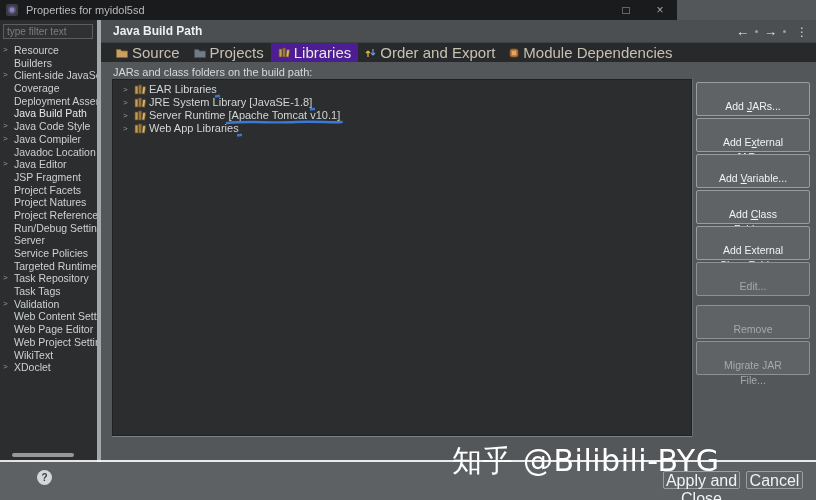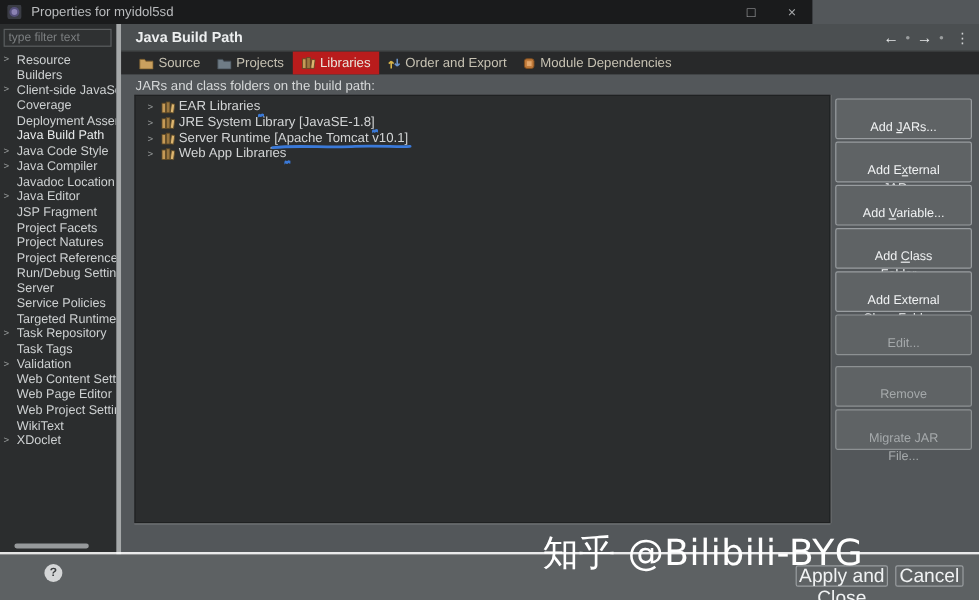--- a/index.html
+++ b/index.html
@@ -28,22 +28,22 @@
   .splitter { position:absolute; left:97px; top:20px; width:4px; height:442px; background:#a5a8a9; }
   
   .content { position:absolute; left:101px; top:20px; width:715px; height:442px; background:#53575a; }
   .page-header { position:absolute; left:0; top:0; width:100%; height:23px; background:#4b4f51; border-bottom:1px solid #3e4142; box-sizing:border-box; }
   .page-title { position:absolute; left:12px; top:4px; font-size:12px; font-weight:bold; color:#edeff0; }
   .nav-icons { position:absolute; right:8px; top:0; height:23px; display:flex; align-items:center; gap:6px; }
   .nav-arrow { color:#e6e8e9; font-size:13px; line-height:23px; cursor:default; }
   .drop-dot { width:3px; height:3px; background:#9a9d9e; border-radius:50%; }
   .overflow-icon { color:#d2d4d5; font-size:12px; margin-left:4px; cursor:default; }
   .tabstrip { position:absolute; left:0; top:23px; width:100%; height:19px; background:#28292a; display:flex; align-items:stretch; padding-left:8px; box-sizing:border-box; }
-  .tab { display:flex; align-items:center; gap:4px; padding:0 7px; font-size:11px; color:#c6c1b2; white-space:nowrap; cursor:default; }
-  .tab.selected { background:#b91c1c; color:#eae7de; }
+  .tab { display:flex; align-items:center; gap:4px; padding:0 7px; font-size:15px; color:#c6c1b2; white-space:nowrap; cursor:default; }
+  .tab.selected { background:#4c1d95; color:#eae7de; }
   .pane-label { position:absolute; left:12px; top:46px; font-size:11px; color:#d6d8d9; }
   
   .listbox { position:absolute; left:11px; top:59px; width:580px; height:357px; background:#2b2d2e;
     border:1px solid #1f2122; box-sizing:border-box; padding-top:3px;
     box-shadow:0 1px 0 rgba(165,168,169,0.55), 1px 0 0 rgba(165,168,169,0.3); }
   .tree-row { position:relative; height:13px; line-height:13px; font-size:11px; color:#d3d5d6; padding-left:36px; white-space:nowrap; cursor:default; }
   .tree-row .chev { position:absolute; left:10px; top:0; font-size:8px; color:#9a9d9e; }
   .tree-row .lib-icon { position:absolute; left:21px; top:1px; }
   .marked { position:relative; }
   .scribble { position:absolute; left:-2px; bottom:-4px; width:calc(100% + 5px); height:6px; overflow:visible; }

